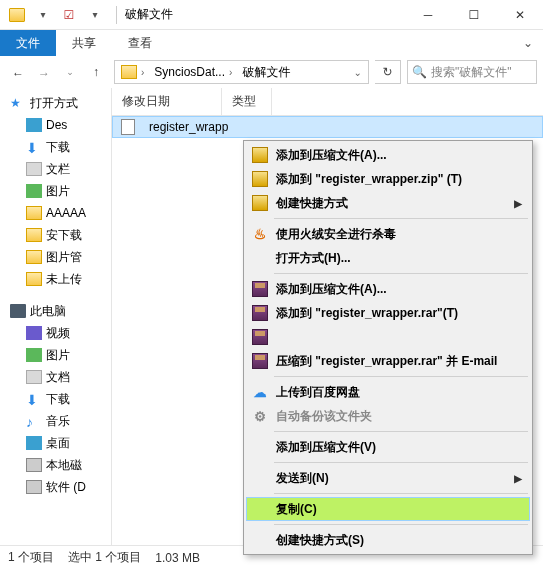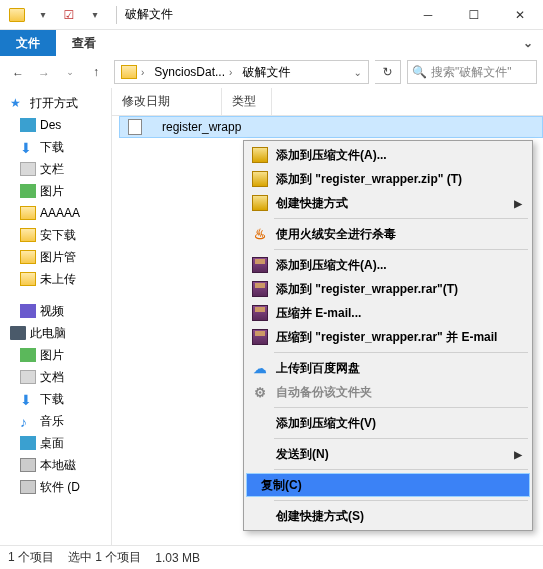--- a/index.html
+++ b/index.html
@@ -7,69 +7,69 @@
 
 .titlebar { height: 30px; display: flex; align-items: center; background: #fff; border-bottom: 1px solid #e5e5e5; }
 .titlebar .qat { display: flex; align-items: center; gap: 4px; padding: 0 6px; }
 .titlebar .qat-icon { width: 22px; height: 22px; display: flex; align-items: center; justify-content: center; }
 .titlebar .folder-ico { width: 16px; height: 14px; background: linear-gradient(#ffe9a6,#f7c94b); border: 1px solid #d9a400; border-radius: 1px; }
 .titlebar .divider { width: 1px; height: 18px; background: #ccc; margin: 0 4px; }
 .titlebar .title { padding-left: 4px; color: #000; }
 .titlebar .win-controls { margin-left: auto; display: flex; }
 .titlebar .win-btn { width: 46px; height: 30px; display: flex; align-items: center; justify-content: center; color: #333; }
 
-.ribbon-tabs { height: 26px; display: flex; align-items: stretch; background: #fff; font-weight: bold; }
+.ribbon-tabs { height: 26px; display: flex; align-items: stretch; background: #fff; }
 .ribbon-tabs .tab { padding: 0 16px; display: flex; align-items: center; color: #333; }
 .ribbon-tabs .tab.file { background: #1979ca; color: #fff; }
 .ribbon-tabs .expand { margin-left: auto; width: 30px; display: flex; align-items: center; justify-content: center; color: #555; }
 
 .addrrow { height: 32px; display: flex; align-items: center; gap: 6px; padding: 4px 6px; background: #fff; }
 .nav-arrows { display: flex; gap: 2px; align-items: center; }
 .nav-btn { width: 24px; height: 24px; display: flex; align-items: center; justify-content: center; color: #888; border-radius: 2px; }
 .nav-btn.enabled { color: #333; }
 .addrbar { flex: 1; height: 24px; border: 1px solid #ccc; display: flex; align-items: center; padding: 0 2px; gap: 2px; }
 .addrbar .seg { display: flex; align-items: center; padding: 0 4px; height: 100%; }
 .addrbar .seg .chev { margin-left: 4px; color: #666; font-size: 10px; }
 .addrbar .ico-sm { width: 16px; height: 14px; background: linear-gradient(#ffe9a6,#f7c94b); border: 1px solid #d9a400; }
 .addr-refresh { width: 26px; height: 24px; display: flex; align-items: center; justify-content: center; border: 1px solid #ccc; border-left: none; color: #444; }
 .searchbox { width: 130px; height: 24px; border: 1px solid #ccc; display: flex; align-items: center; padding: 0 4px; color: #888; gap: 4px; }
 
 .body { display: flex; height: calc(100% - 30px - 26px - 32px - 24px); }
 .sidebar { width: 112px; border-right: 1px solid #e5e5e5; overflow: hidden; padding-top: 4px; }
 .side-item { display: flex; align-items: center; gap: 4px; height: 22px; padding-left: 10px; color: #000; white-space: nowrap; overflow: hidden; }
 .side-item.header { font-weight: normal; }
-.side-item.indent { padding-left: 20px; }
+.side-item.indent { padding-left: 26px; }
 .side-ico { width: 16px; height: 14px; flex-shrink: 0; }
 .ico-folder { background: linear-gradient(#ffe9a6,#f7c94b); border: 1px solid #d9a400; }
 .ico-star { color: #2e8ae6; }
 .ico-pc { background: #4a5a6a; border-radius: 1px; }
 .ico-video { background: #6a5acd; }
 .ico-pic { background: #5bb85b; }
 .ico-doc { background: #d9d9d9; border: 1px solid #aaa; }
 .ico-down { color: #2e8ae6; font-size: 14px; }
 .ico-music { color: #2e8ae6; font-size: 14px; }
 .ico-desk { background: #3aa0d0; }
 .ico-drive { background: #ccc; border: 1px solid #888; }
 .side-gap { height: 10px; }
 
 .main { flex: 1; display: flex; flex-direction: column; }
 .cols { height: 28px; display: flex; align-items: center; border-bottom: 1px solid #e5e5e5; color: #333; }
 .cols .col { padding: 0 10px; border-right: 1px solid #e5e5e5; height: 100%; display: flex; align-items: center; }
 .cols .col.name { flex: 1; }
 .cols .col.date { width: 110px; }
 .cols .col.type { width: 50px; }
 .filelist { flex: 1; position: relative; }
-.file-row { height: 22px; display: flex; align-items: center; padding-left: 8px; gap: 20px; background: #cce8ff; border: 1px solid #99d1ff; margin-left: 7px; }
+.file-row { height: 22px; display: flex; align-items: center; padding-left: 8px; gap: 14px; background: #cce8ff; border: 1px solid #99d1ff; }
 .file-ico { width: 14px; height: 16px; background: #fff; border: 1px solid #888; position: relative; }
 
 .statusbar { height: 24px; border-top: 1px solid #e5e5e5; display: flex; align-items: center; padding: 0 8px; gap: 14px; color: #333; }
 
 .ctxmenu { position: absolute; left: 243px; top: 140px; width: 290px; background: #f0f0f0; border: 1px solid #a0a0a0; box-shadow: 3px 3px 6px rgba(0,0,0,0.25); padding: 2px; }
 .ctx-item { height: 24px; display: flex; align-items: center; padding-left: 30px; position: relative; color: #000; font-weight: bold; }
-.ctx-item.highlight { background: #3b82f6; border: 1px solid #99d1ff; padding-left: 14px; }
+.ctx-item.highlight { background: #bef264; border: 1px solid #99d1ff; padding-left: 29px; }
 .ctx-item.disabled { color: #888; }
 .ctx-item .mico { position: absolute; left: 6px; width: 16px; height: 16px; display: flex; align-items: center; justify-content: center; }
 .ctx-item .arrow { margin-left: auto; margin-right: 8px; font-size: 10px; color: #333; }
 .ctx-sep { height: 1px; background: #d0d0d0; margin: 3px 2px 3px 28px; }
 .mico.zip { background: linear-gradient(#f7e08a,#d9a400); border: 1px solid #b08000; }
 .mico.rar { background: linear-gradient(#8a4a8a,#5a2a5a); border: 1px solid #401a40; }
 .mico.rar::after { content:""; position:absolute; top:1px; left:2px; right:2px; height:5px; background:#c96; }
 .mico.fire { color: #e06a00; font-size: 14px; }
 .mico.cloud { color: #2e8ae6; font-size: 13px; }
 .mico.gear { color: #888; font-size: 13px; }
@@ -94,20 +94,21 @@
   <div class="title">破解文件</div>
   <div class="win-controls">
     <div class="win-btn">─</div>
     <div class="win-btn">☐</div>
     <div class="win-btn">✕</div>
   </div>
 </div>
 
 <div class="ribbon-tabs">
   <div class="tab file">文件</div>
+  <div class="tab">共享</div>
   <div class="tab">查看</div>
   <div class="expand">⌄</div>
 </div>
 
 <div class="addrrow">
   <div class="nav-arrows">
     <div class="nav-btn enabled">←</div>
     <div class="nav-btn">→</div>
     <div class="nav-btn" style="font-size:9px">⌄</div>
     <div class="nav-btn enabled">↑</div>
@@ -167,27 +168,27 @@
       </div>
     <div class="side-item indent">
         <span class="side-ico ico-folder"></span>
         <span>图片管</span>
       </div>
     <div class="side-item indent">
         <span class="side-ico ico-folder"></span>
         <span>未上传</span>
       </div>
     <div class="side-gap"></div>
-    <div class="side-item indent">
-        <span class="side-ico ico-video"></span>
-        <span>视频</span>
-      </div>
     <div class="side-item header">
         <span class="side-ico ico-pc"></span>
         <span>此电脑</span>
+      </div>
+    <div class="side-item indent">
+        <span class="side-ico ico-video"></span>
+        <span>视频</span>
       </div>
     <div class="side-item indent">
         <span class="side-ico ico-pic"></span>
         <span>图片</span>
       </div>
     <div class="side-item indent">
         <span class="side-ico ico-doc"></span>
         <span>文档</span>
       </div>
     <div class="side-item indent">
@@ -247,32 +248,34 @@
   <div class="ctx-item">
       <span class="mico zip"></span>
       <span>创建快捷方式</span>
       <span class="arrow">▶</span>
     </div>
   <div class="ctx-sep"></div>
   <div class="ctx-item">
       <span class="mico fire">♨</span>
       <span>使用火绒安全进行杀毒</span>
     </div>
+  <div class="ctx-item bold">
+      <span>打开方式(H)...</span>
+    </div>
   <div class="ctx-sep"></div>
   <div class="ctx-item">
       <span class="mico rar"></span>
       <span>添加到压缩文件(A)...</span>
     </div>
   <div class="ctx-item">
       <span class="mico rar"></span>
       <span>添加到 "register_wrapper.rar"(T)</span>
     </div>
   <div class="ctx-item">
       <span class="mico rar"></span>
-      <span>压缩并 E-mail...</span>
     </div>
   <div class="ctx-item">
       <span class="mico rar"></span>
       <span>压缩到 "register_wrapper.rar" 并 E-mail</span>
     </div>
   <div class="ctx-sep"></div>
   <div class="ctx-item">
       <span class="mico cloud">☁</span>
       <span>上传到百度网盘</span>
     </div>

